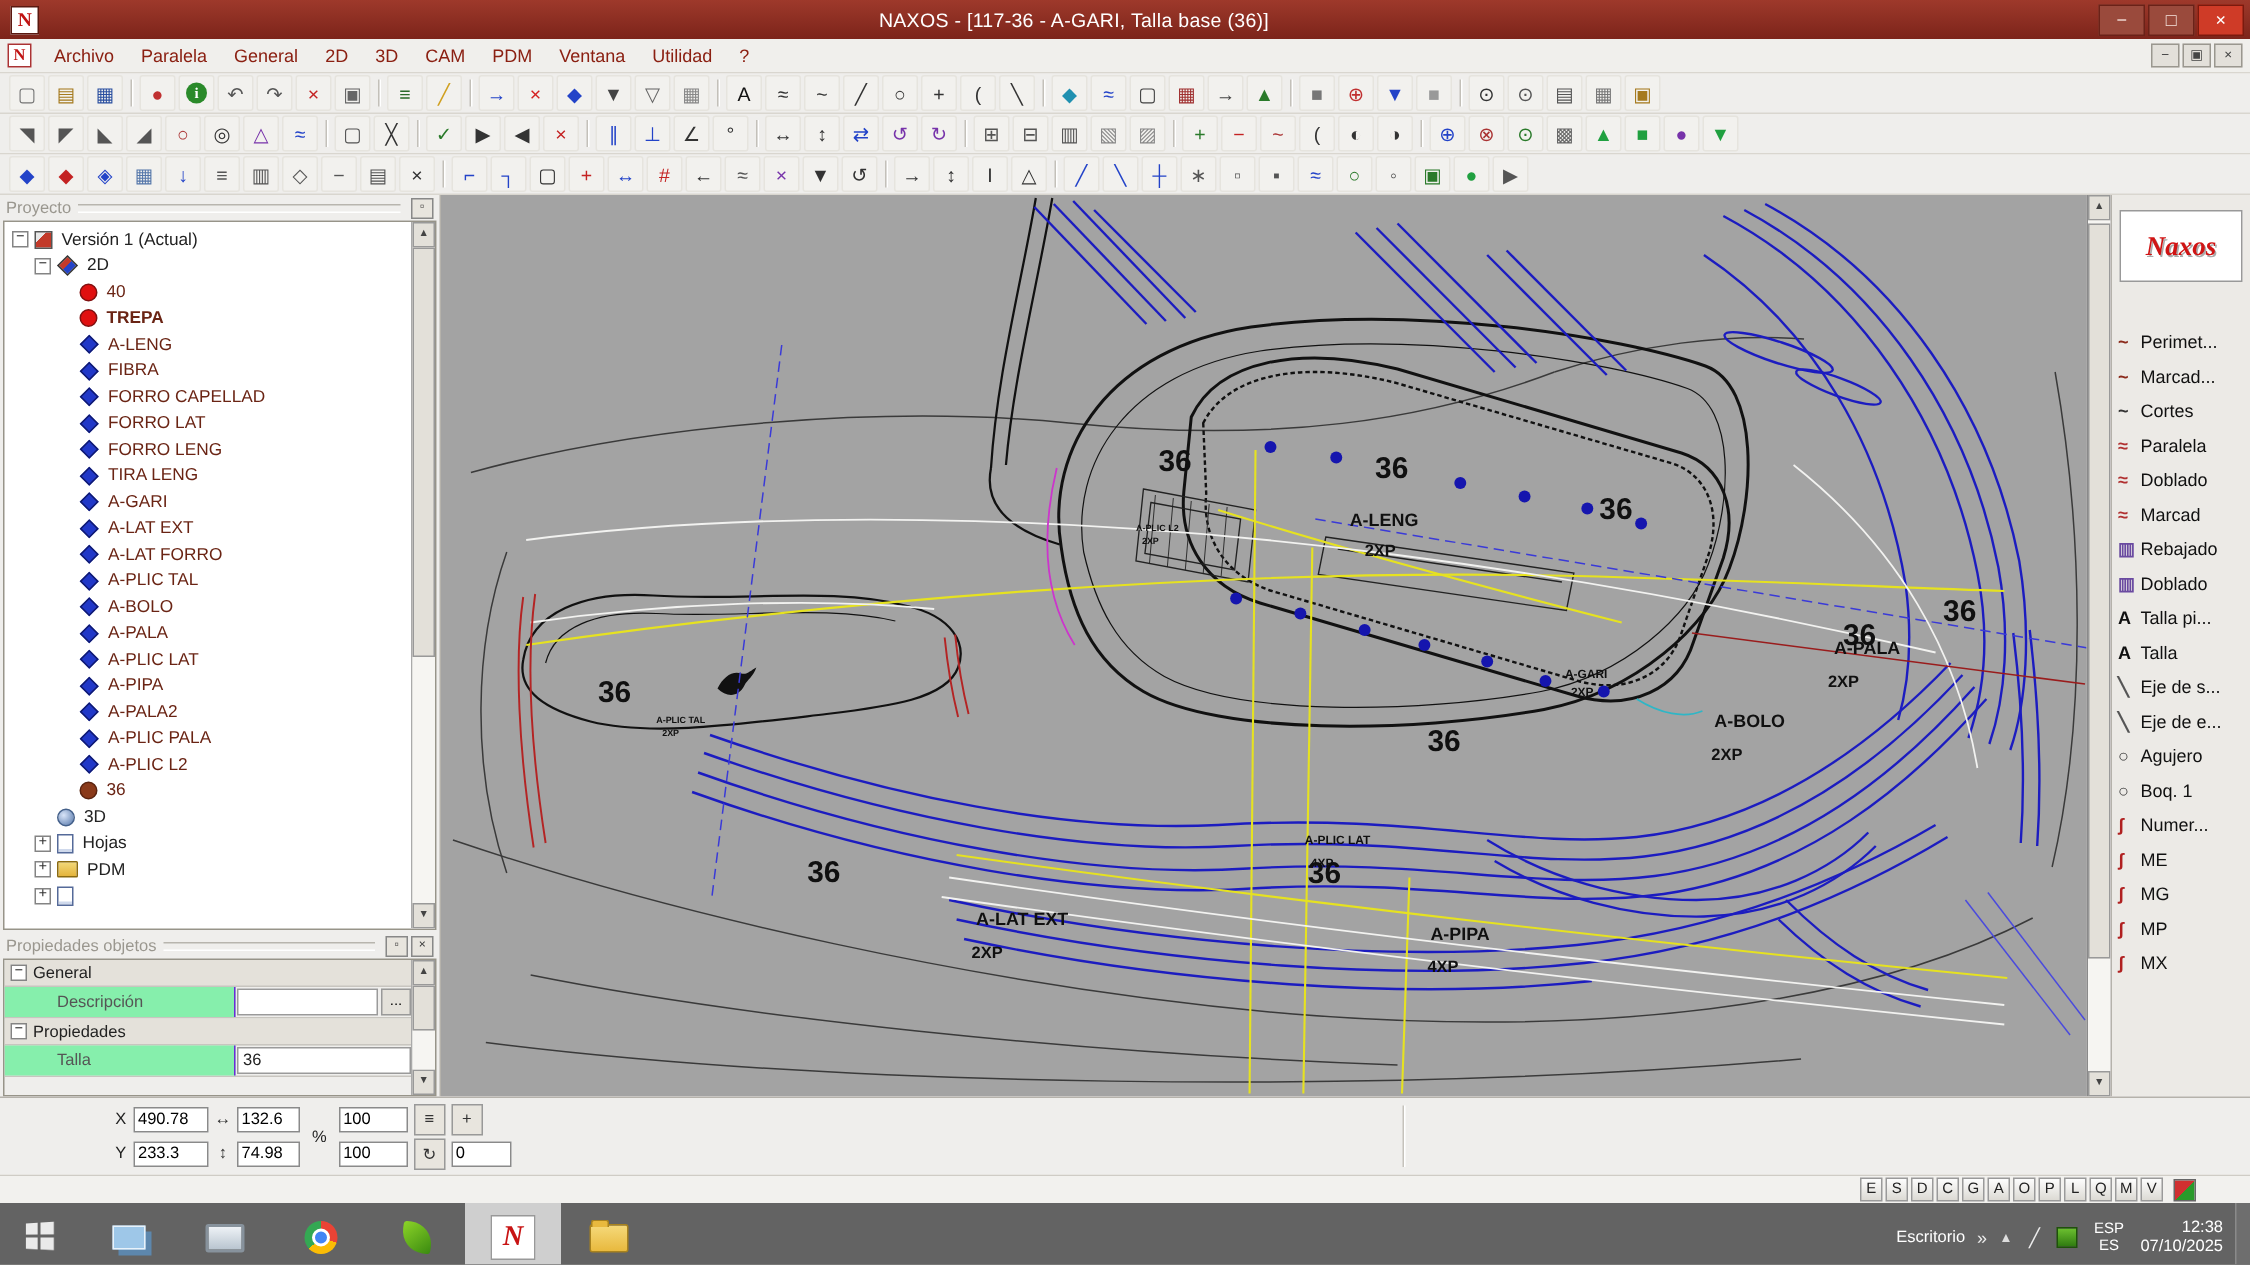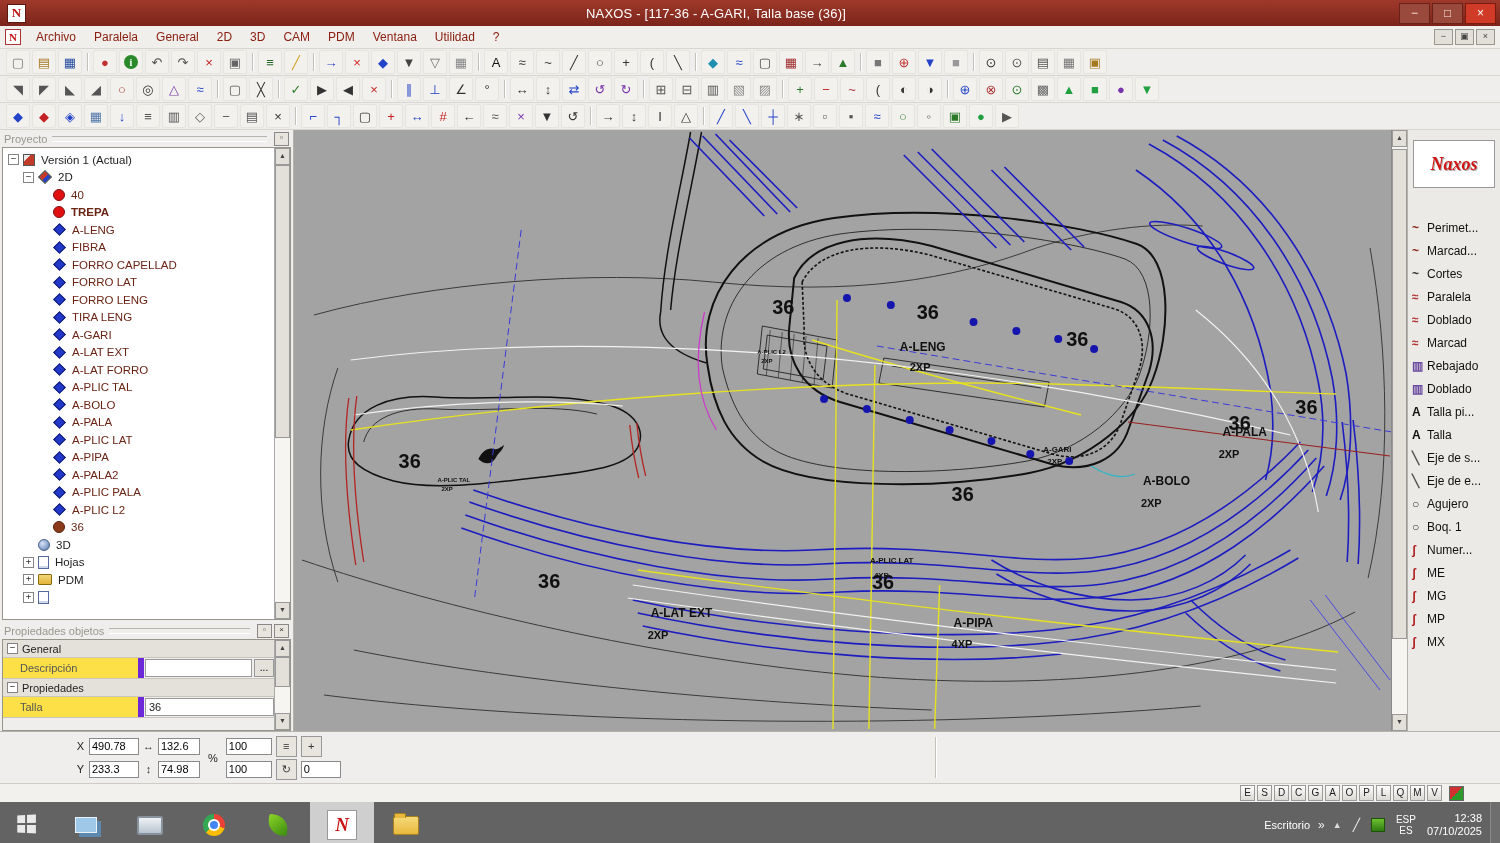--- a/index.html
+++ b/index.html
@@ -58,21 +58,21 @@
   .vsb{position:absolute;top:0;right:0;bottom:0;width:15px;background:#f1f0ed;border-left:1px solid #aaa;display:flex;flex-direction:column;}
   .sbb{height:15px;flex:none;background:#e3e0d9;border:1px solid #999;font-size:7px;line-height:13px;text-align:center;color:#444;}
   .sbt{flex:1;position:relative;background:#f6f5f2;}
   .sbthumb{position:absolute;left:0;right:0;background:#e3e0d9;border:1px solid #999;}
   
   .panel-props{flex:1;display:flex;flex-direction:column;}
   .props-body{flex:1;margin:0 2px 0 2px;background:#efeeec;border:1px solid #979489;position:relative;overflow:hidden;}
   .props-rows{position:absolute;top:0;left:0;right:15px;bottom:0;overflow:hidden;}
   .prow-sec{display:flex;align-items:center;height:17px;background:#e4e1da;border-bottom:1px solid #c8c5bf;font-size:11px;color:#222;padding-left:4px;}
   .prow-field{display:flex;height:20px;align-items:stretch;border-bottom:1px solid #c8c5bf;font-size:11px;}
-  .pf-label{width:118px;flex:none;background:#fde047;display:flex;align-items:center;padding-left:17px;color:#555;border-right:6px solid #6d28d9;}
+  .pf-label{width:118px;flex:none;background:#86efac;display:flex;align-items:center;padding-left:35px;color:#555;border-right:1px solid #6d28d9;}
   .pf-input{flex:1;background:#fff;border:1px solid #9a9a9a;margin:1px;min-width:0;font-size:11px;font-family:"Liberation Sans",sans-serif;}
   .pf-value{flex:1;background:#fff;border:1px solid #9a9a9a;margin:1px;display:flex;align-items:center;padding-left:3px;color:#222;}
   .pf-dots{width:18px;flex:none;background:#e4e1da;border:1px solid #999;text-align:center;line-height:16px;margin:1px;font-size:10px;}
   
   .canvas-wrap{flex:1;position:relative;background:#a3a3a3;overflow:hidden;}
   .canvas-wrap svg{position:absolute;top:0;left:0;width:calc(100% - 15px);height:100%;}
   .canvas-vsb{position:absolute;top:0;right:0;bottom:0;width:15px;background:#f1f0ed;border-left:1px solid #8a8a8a;display:flex;flex-direction:column;}
   
   .right-col{width:92px;flex:none;background:#eceae6;border-left:1px solid #b5b2ab;display:flex;flex-direction:column;}
   .logo-box{margin:10px 5px 4px 5px;height:46px;background:#fff;border:1px solid #999;display:flex;align-items:center;justify-content:center;}

